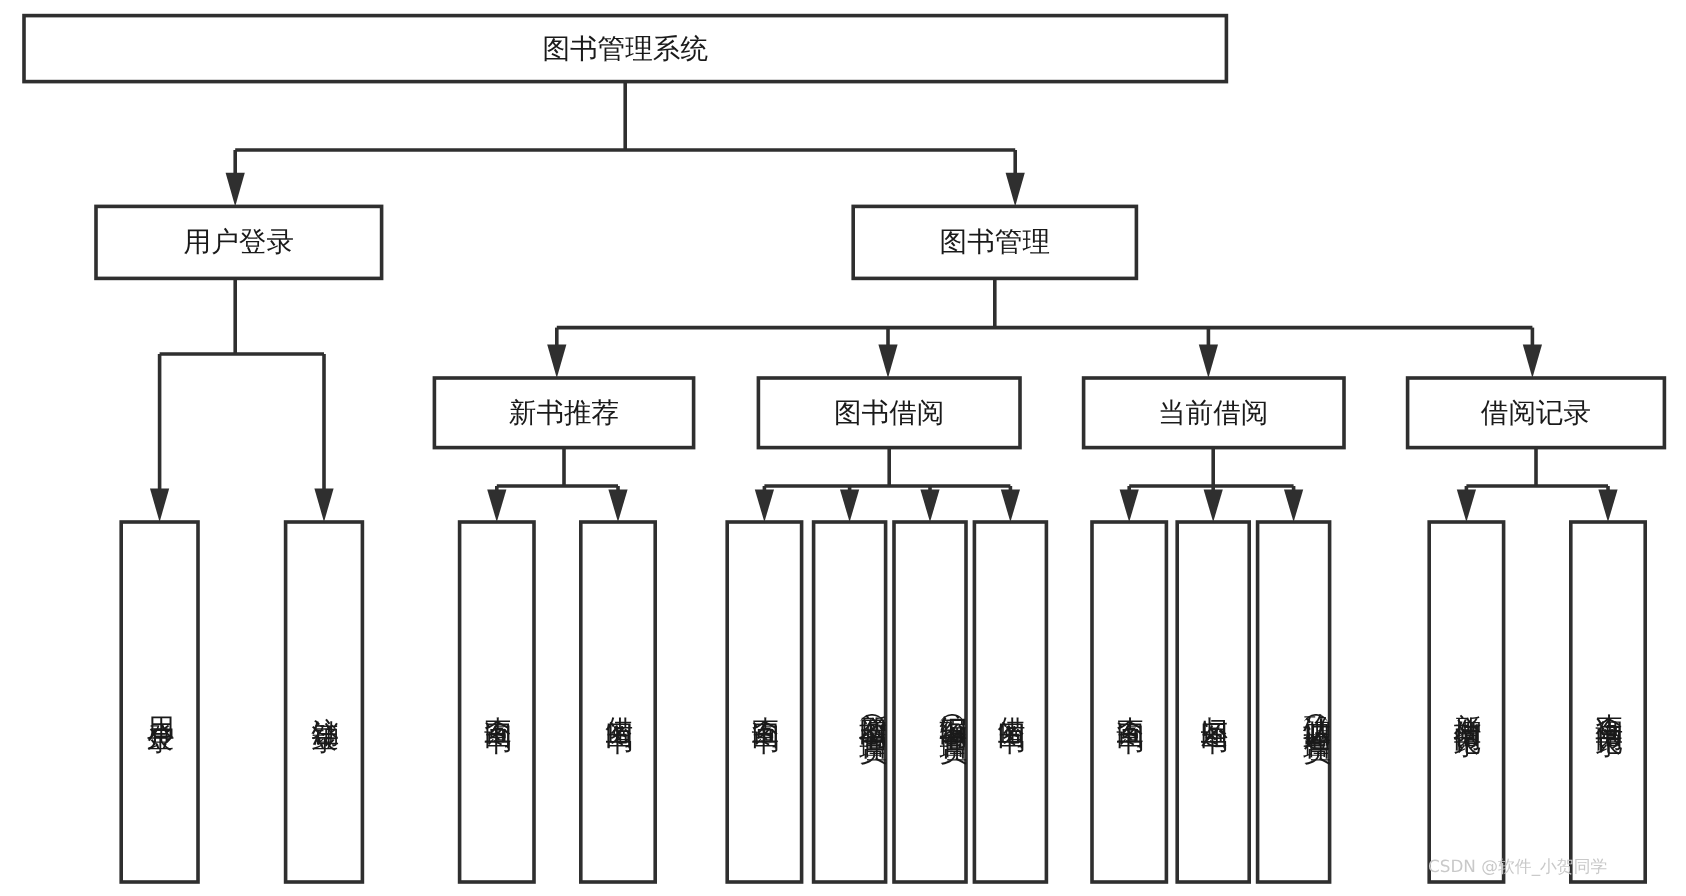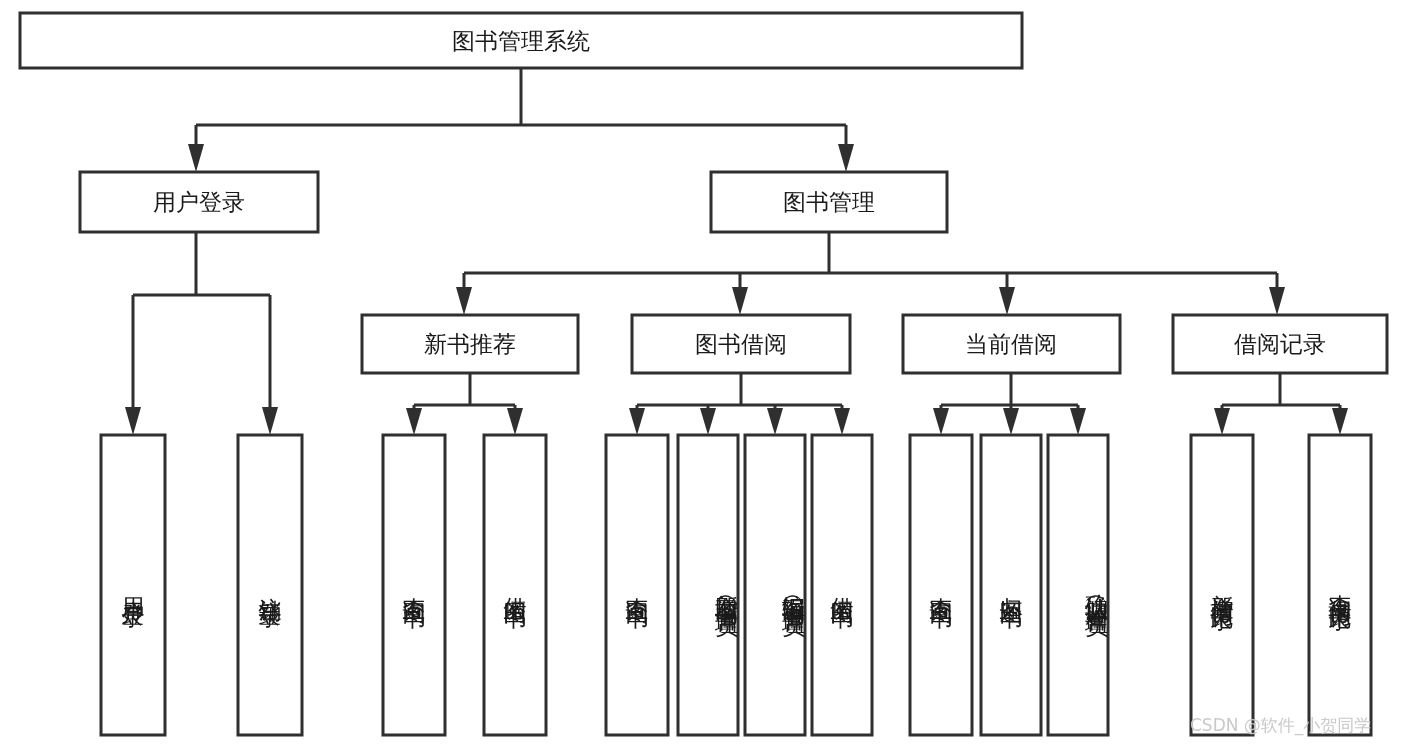--- a/index.html
+++ b/index.html
@@ -63,21 +63,21 @@
     align-items: flex-start;
     justify-content: center;
     pointer-events: none;
   }
   .vlabel.mid {
     align-items: center;
   }
   .watermark {
     position: absolute;
     font-family: "DejaVu Sans", "Liberation Sans", sans-serif;
-    font-size: 17px;
+    font-size: 14px;
     color: #c9c9c9;
     left: 1190px;
     top: 714px;
     white-space: nowrap;
   }
 </style>
 </head>
 <body>
 
 <div id="diagram-root">

